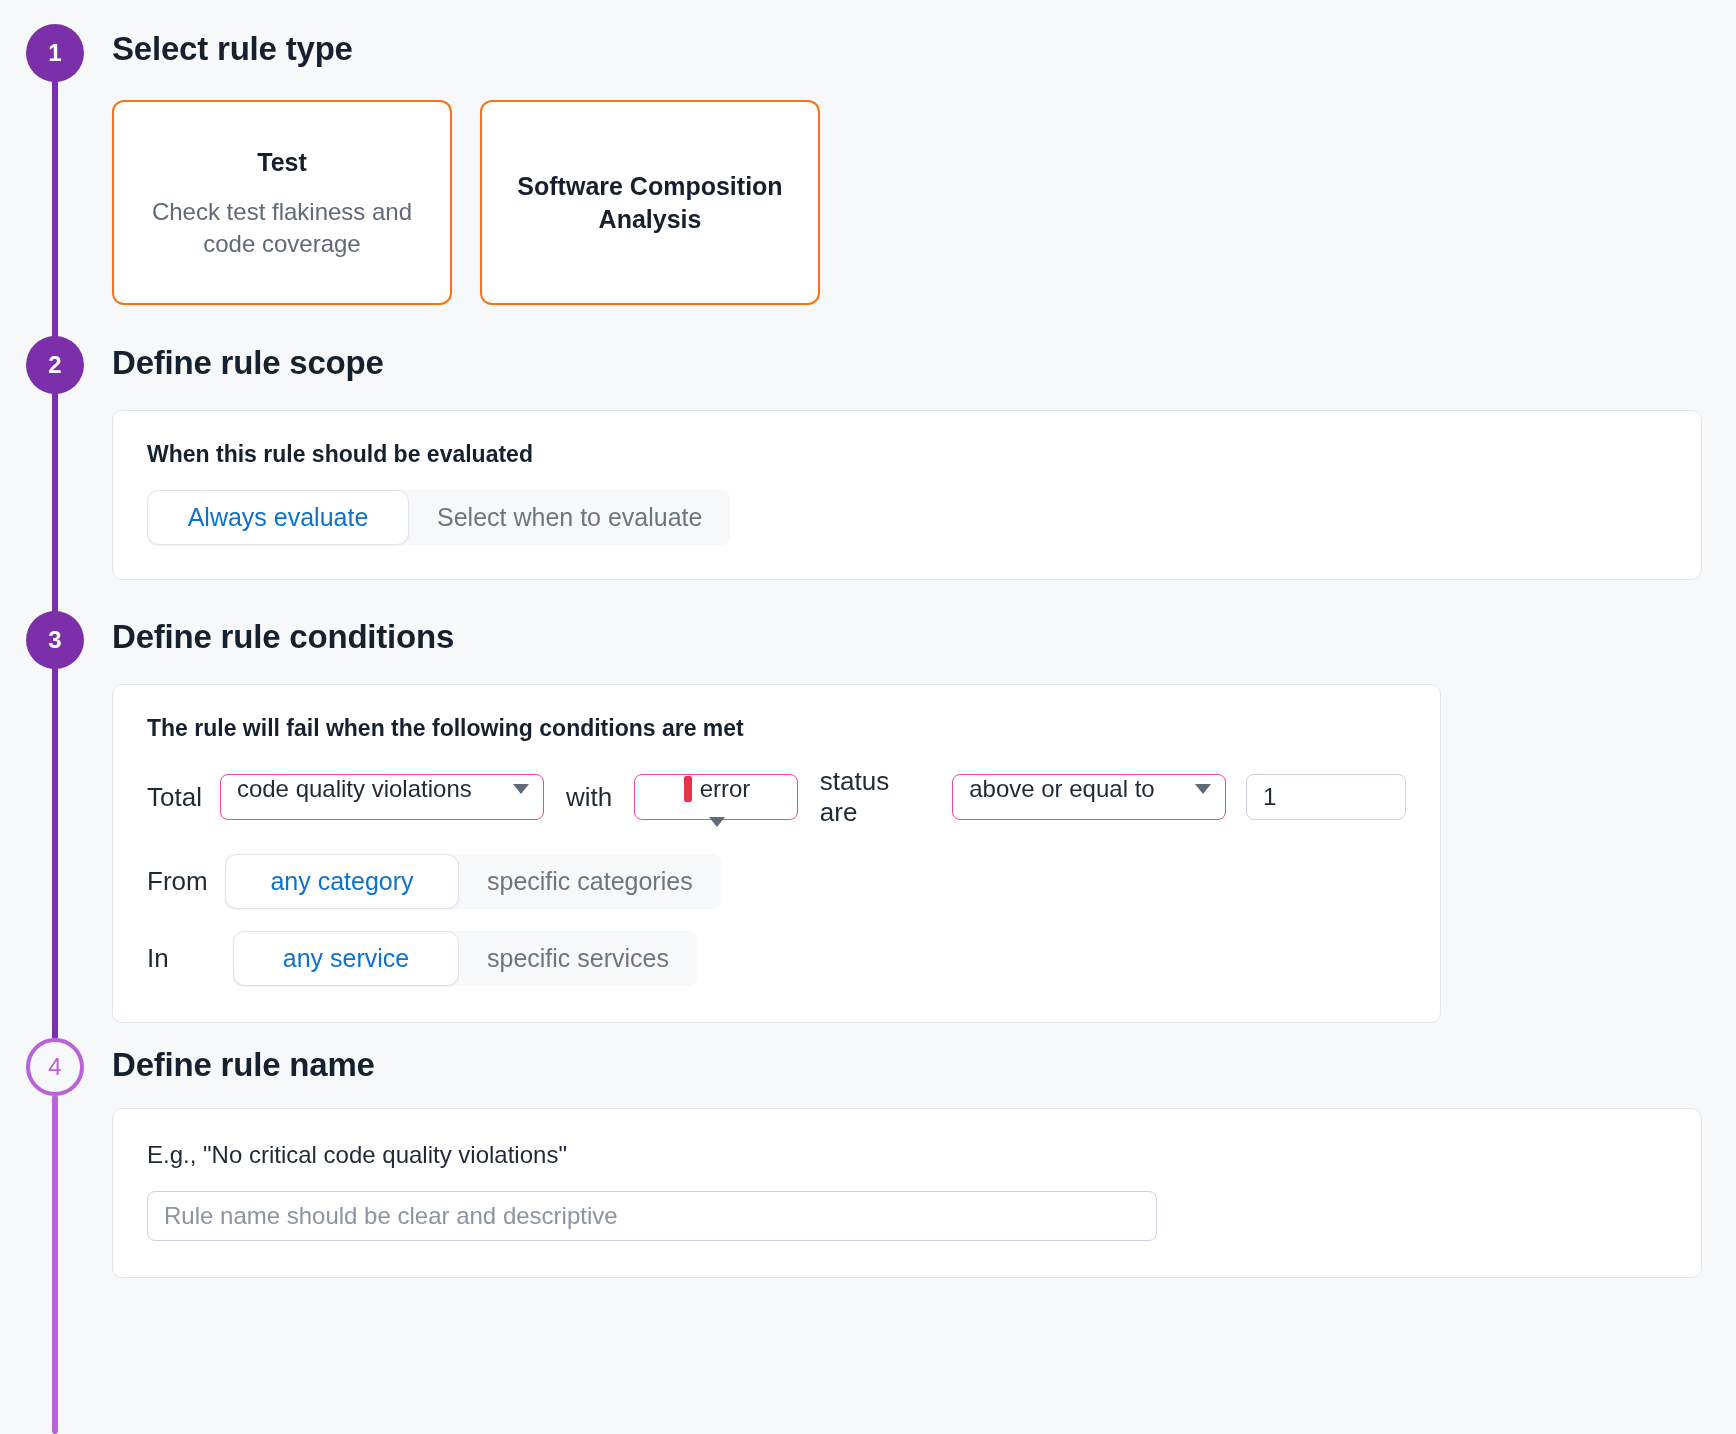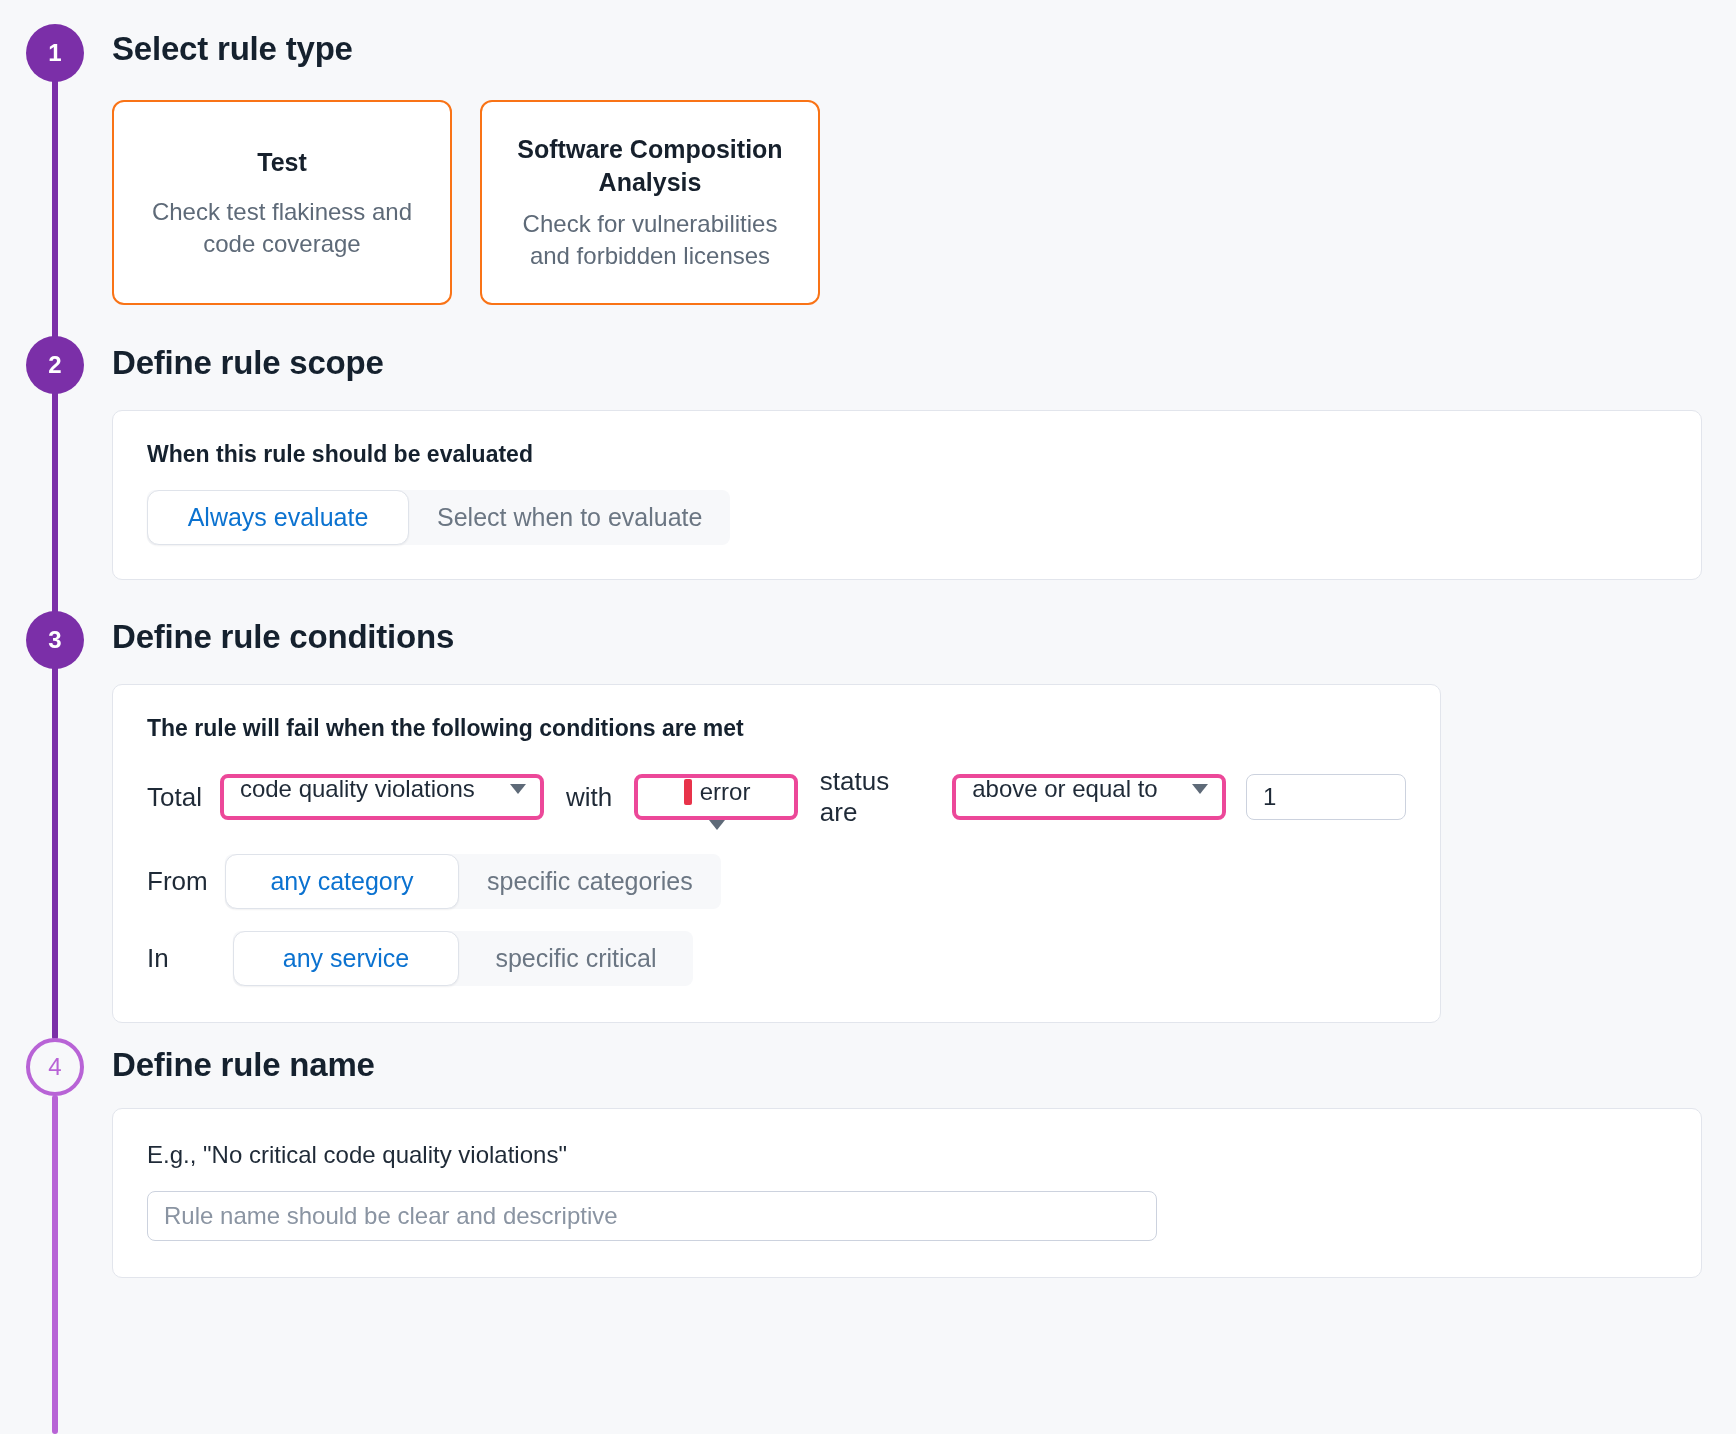--- a/index.html
+++ b/index.html
@@ -153,21 +153,21 @@
     gap: 0;
   }
   .cond-label {
     font-size: 26px;
     color: #1f2a37;
   }
   .sel {
     display: inline-flex;
     align-items: center;
     background: #ffffff;
-    border: 4px solid #ec4899;
+    border: 1px solid #ec4899;
     border-radius: 8px;
     height: 46px;
     padding: 0 14px 16px 16px;
     font-size: 24px;
     color: #1f2a37;
     cursor: pointer;
     gap: 14px;
     justify-content: space-between;
   }
   .sel .caret {
@@ -233,21 +233,20 @@
     <div class="type-cards">
 
       <div class="type-card">
         <div class="tc-title">Test</div>
         <div class="tc-desc">Check test flakiness and code coverage</div>
       </div>
 
 
       <div class="type-card stacked">
         <div class="tc-title">Software Composition Analysis</div>
-        <div class="tc-desc">Check for vulnerabilities and forbidden licenses</div>
       </div>
 
     </div>
   </div>
 
   <div class="section" style="top:344px; width:1590px;">
     <h2 class="section-title">Define rule scope</h2>
 
     <div class="panel" style="padding:30px 34px 34px 34px;">
       <div class="panel-label">When this rule should be evaluated</div>
@@ -298,21 +297,21 @@
         <div class="seg">
           <div class="seg-opt active" style="min-width:234px;">any category</div>
           <div class="seg-opt" style="min-width:250px;">specific categories</div>
         </div>
       </div>
 
       <div class="cond-row" style="margin-top:22px;">
         <span class="cond-label" style="width:78px;">In</span>
         <div class="seg" style="margin-left:8px;">
           <div class="seg-opt active" style="min-width:226px;">any service</div>
-          <div class="seg-opt" style="min-width:234px;">specific critical</div>
+          <div class="seg-opt" style="min-width:234px;">specific services</div>
         </div>
       </div>
 
     </div>
   </div>
 
   <div class="section" style="top:1046px; width:1590px;">
     <h2 class="section-title">Define rule name</h2>
 
     <div class="panel" style="padding:32px 34px 36px 34px; margin-top:24px;">

